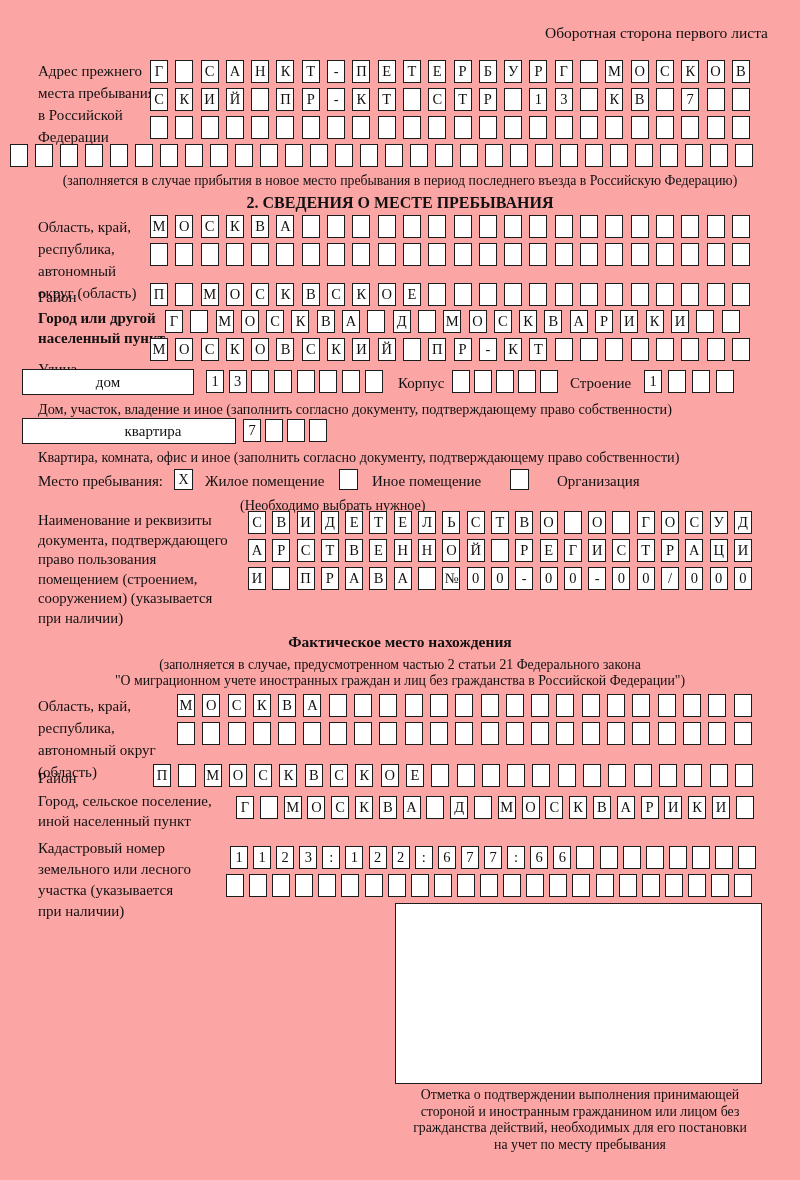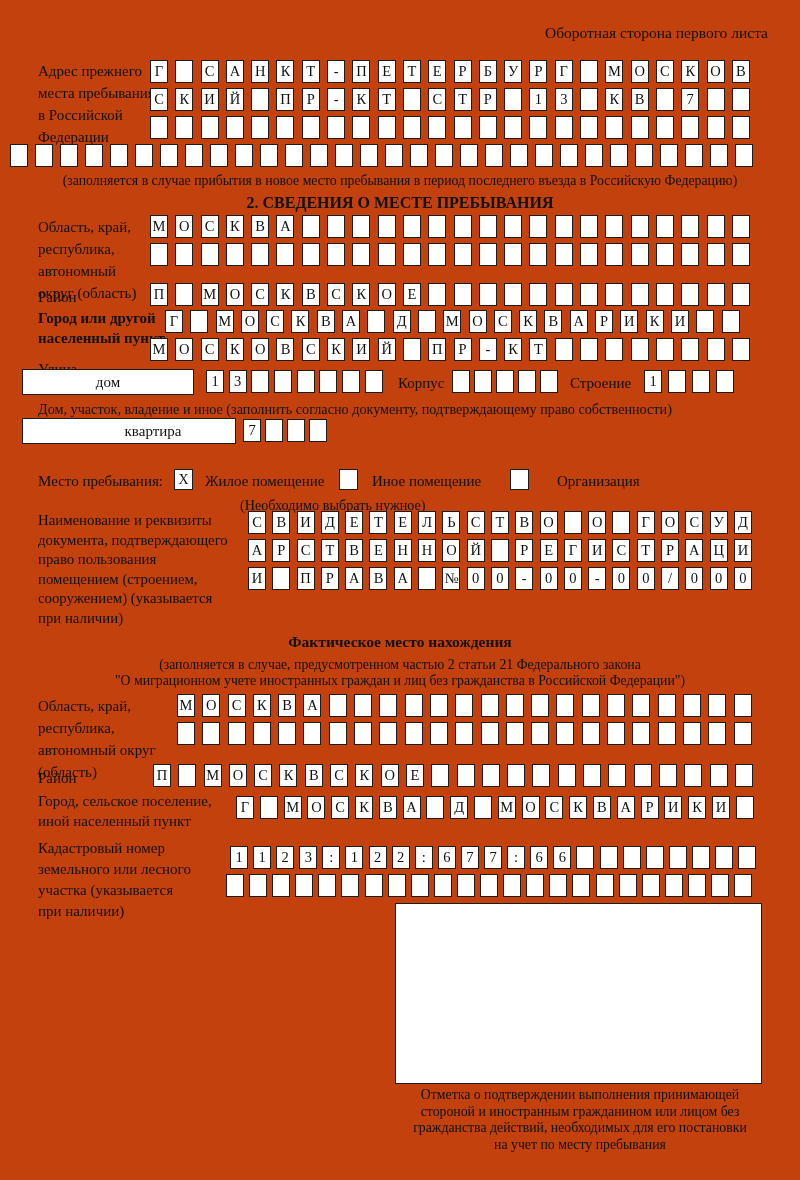--- a/index.html
+++ b/index.html
@@ -1,16 +1,16 @@
 <!DOCTYPE html>
 <html><head>
 <meta charset="utf-8">
 <style>
   html,body{margin:0;padding:0;background:#fff;}
-  .page{position:relative;width:800px;height:1180px;background:#c2410c;
+  .page{position:relative;width:800px;height:1180px;background:#fca5a5;
         font-family:"Liberation Serif",serif;color:#111;overflow:hidden;}
   .lbl{position:absolute;font-size:15px;line-height:22px;white-space:pre-line;}
   .lbl.lh20{line-height:20px;}
   .lbl.lh195{line-height:19.5px;font-size:14.8px;}
   .lbl.lh21{line-height:21px;}
   .cap{position:absolute;left:0;width:800px;text-align:center;font-size:13.8px;}
   .capL{position:absolute;font-size:14.2px;}
   .title{position:absolute;left:0;width:800px;text-align:center;font-weight:bold;font-size:16px;}
   .brow{position:absolute;display:flex;}
   .cbox{box-sizing:border-box;width:18px;height:23px;border:1.4px solid #1c1c1c;
@@ -319,20 +319,21 @@
     </div>
   <div class="capL" style="left:38px;top:401px;">Дом, участок, владение и иное (заполнить согласно документу, подтверждающему право собственности)</div>
 
   <div class="wfield" style="left:22px;top:418px;width:214px;padding-left:48px;">квартира</div>
   <div class="brow g4" style="left:243px;top:419px;">
       <span class="cbox">7</span>
       <span class="cbox"></span>
       <span class="cbox"></span>
       <span class="cbox"></span>
     </div>
+  <div class="capL" style="left:38px;top:449px;">Квартира, комната, офис и иное (заполнить согласно документу, подтверждающему право собственности)</div>
 
   <div class="lbl" style="left:38px;top:470px;">Место пребывания:</div>
   <div class="ckb" style="left:174px;top:469px;">X</div>
   <div class="lbl" style="left:205px;top:470px;">Жилое помещение</div>
   <div class="ckb" style="left:339px;top:469px;"></div>
   <div class="lbl" style="left:372px;top:470px;">Иное помещение</div>
   <div class="ckb" style="left:510px;top:469px;"></div>
   <div class="lbl" style="left:557px;top:470px;">Организация</div>
   <div class="lbl" style="left:240px;top:494px;font-size:14.2px;">(Необходимо выбрать нужное)</div>
 

